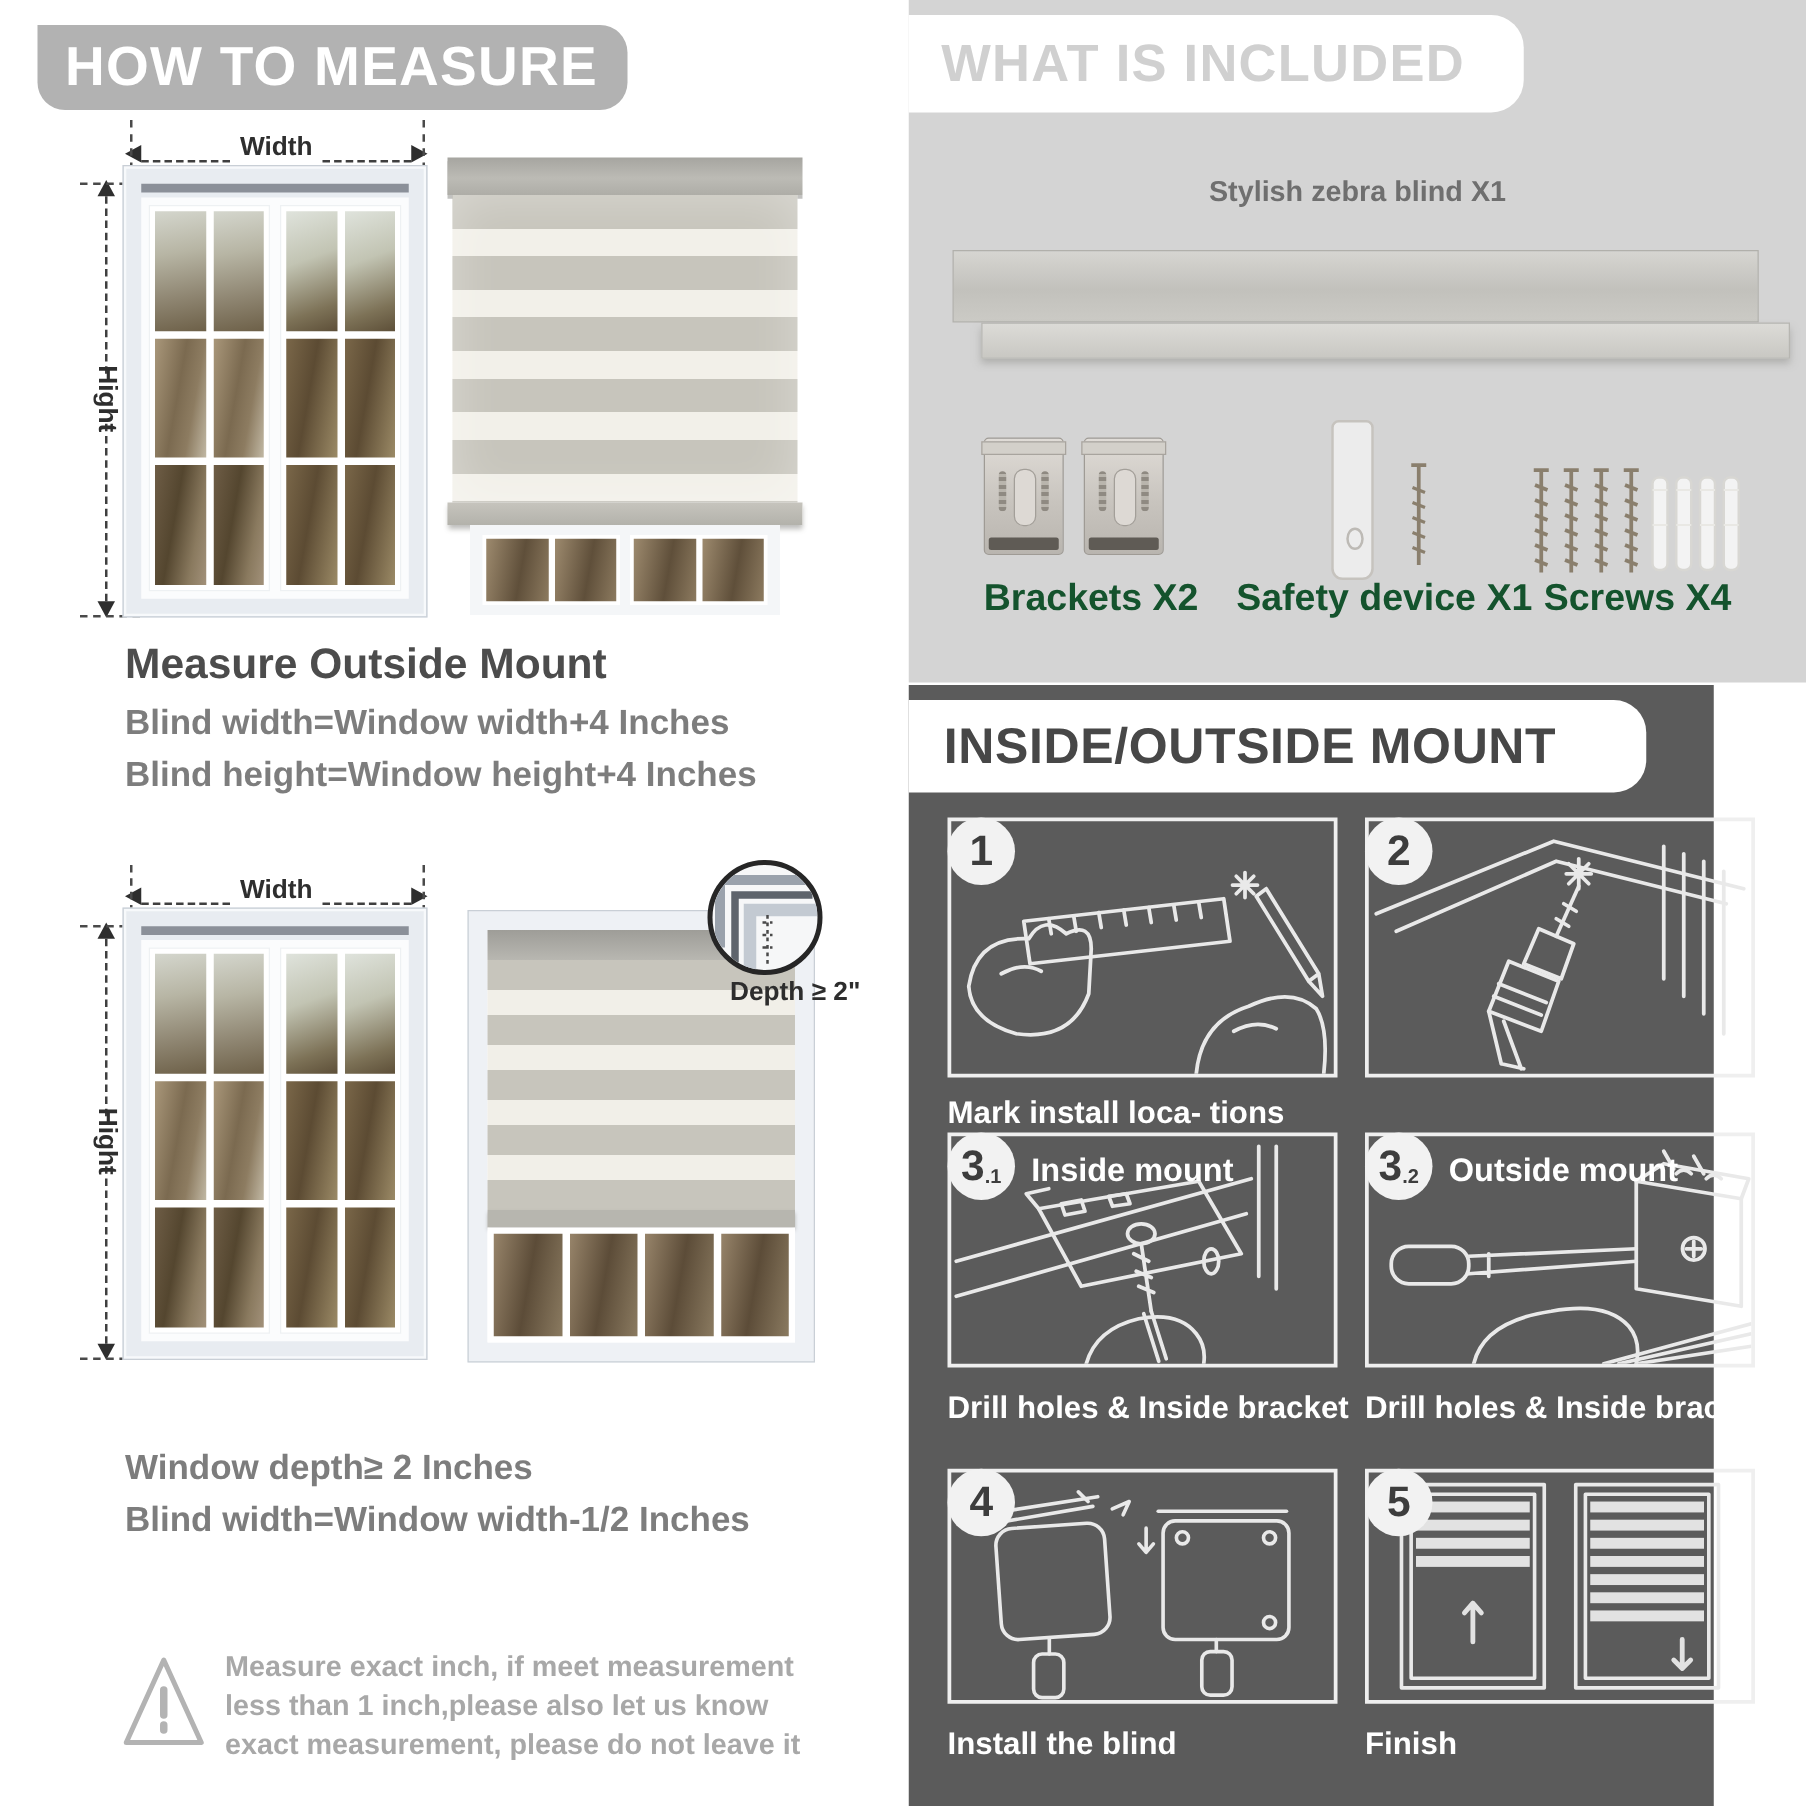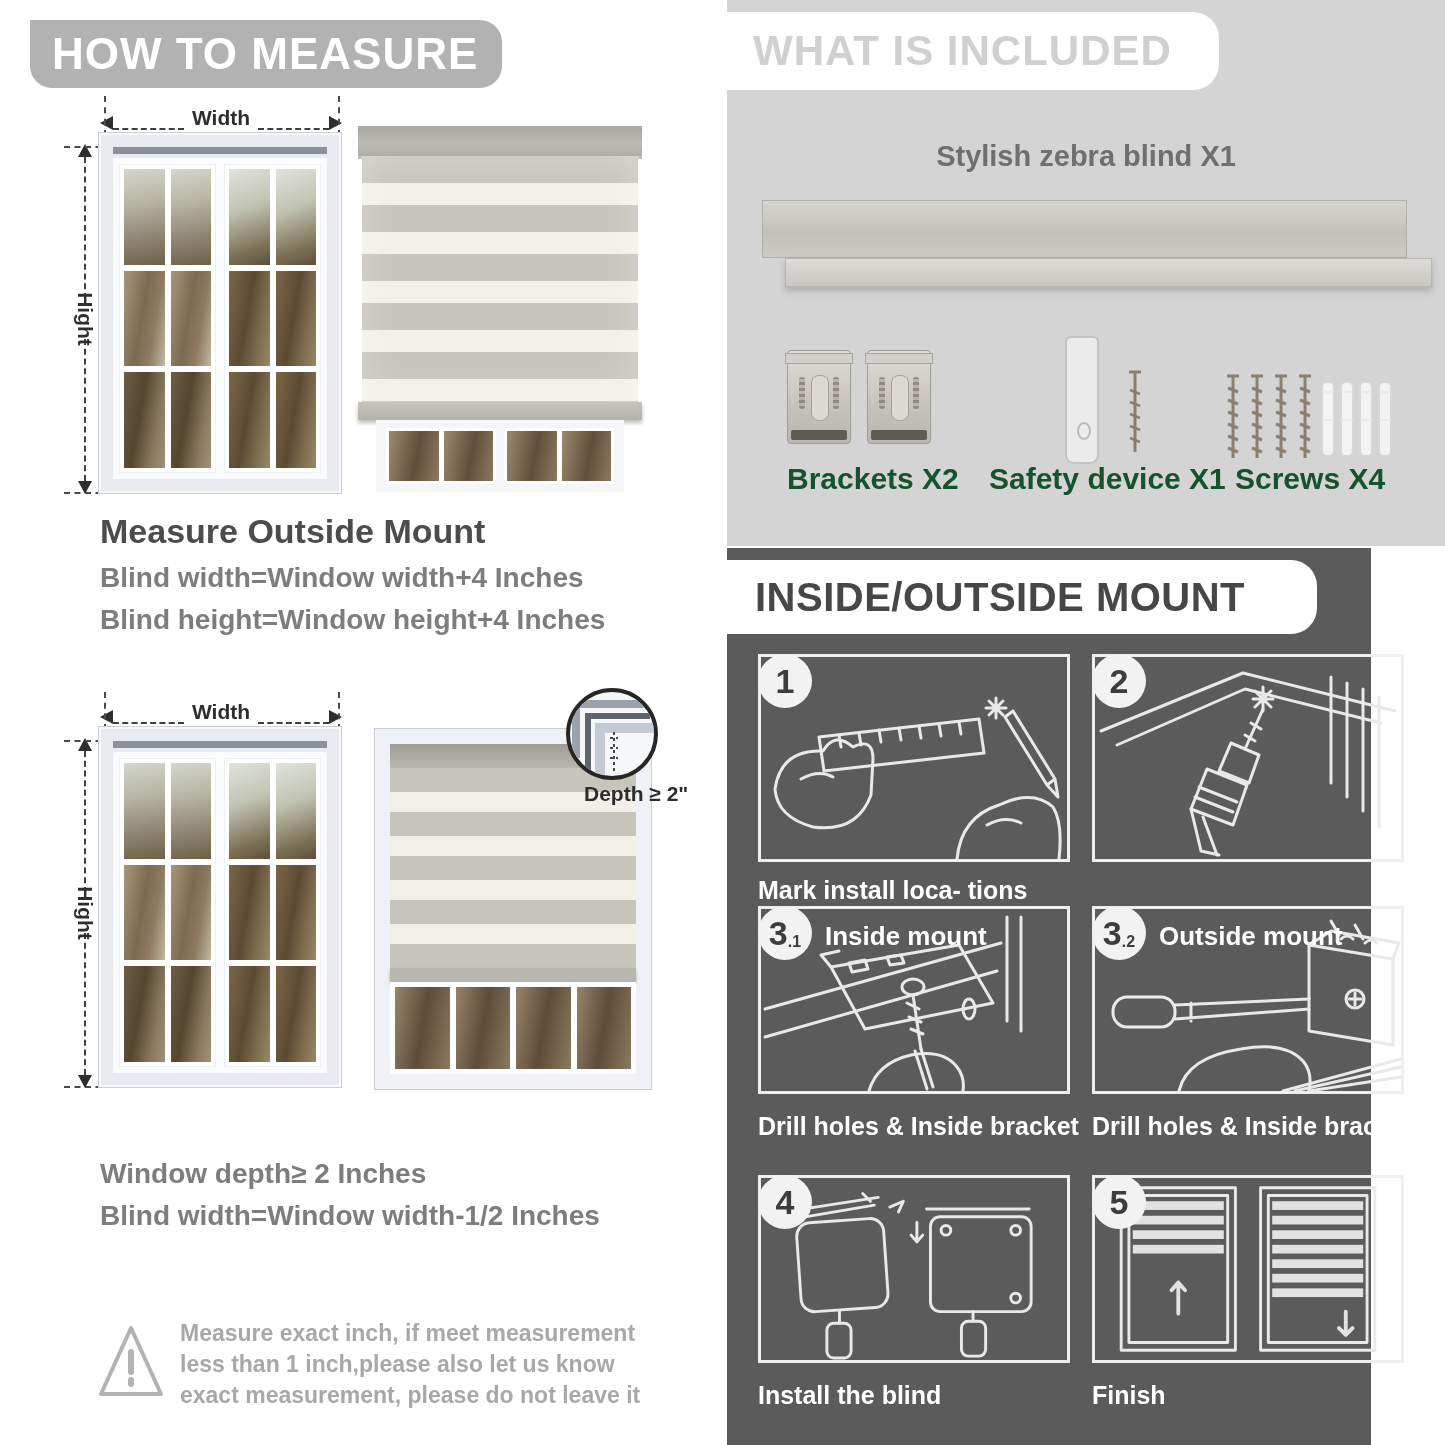--- a/index.html
+++ b/index.html
@@ -69,21 +69,21 @@
   .m-title{position:absolute;font-size:34px;font-weight:bold;color:#4c4c4c;}
   .m-line{position:absolute;font-size:28px;font-weight:bold;color:#7d7d7d;}
 
   .warn-text{position:absolute;font-size:23px;font-weight:bold;color:#a8a8a8;line-height:31px;width:470px;}
 
   
   .right-top{position:absolute;left:727px;top:0;width:718px;height:546px;background:#d4d4d4;}
   .included-header{position:absolute;left:0;top:12px;width:492px;height:78px;background:#ffffff;
     border-radius:0 26px 26px 0;color:#d0d0d0;font-size:42px;font-weight:bold;line-height:78px;
     padding-left:26px;box-sizing:border-box;letter-spacing:1px;}
-  .blind-title{position:absolute;left:0;top:140px;width:100%;text-align:center;font-size:29px;
+  .blind-title{position:absolute;left:0;top:140px;width:100%;text-align:center;font-size:23px;
     font-weight:bold;color:#6f6f6f;}
   .headrail-main{position:absolute;left:35px;top:200px;width:645px;height:58px;
     background:linear-gradient(180deg,#d6d5d1 0%,#c2c1bc 55%,#cbcac5 100%);
     border:1px solid #b1b0ab;box-sizing:border-box;}
   .headrail-lip{position:absolute;left:58px;top:258px;width:647px;height:29px;
     background:linear-gradient(180deg,#dcdbd7 0%,#c9c8c3 100%);border:1px solid #b7b6b1;
     box-sizing:border-box;box-shadow:0 4px 6px rgba(140,140,135,.5);}
 
   .bracket{position:absolute;width:64px;height:94px;border-radius:4px;
     background:linear-gradient(180deg,#e0dcd7 0%,#c8c4be 55%,#b9b5af 100%);

